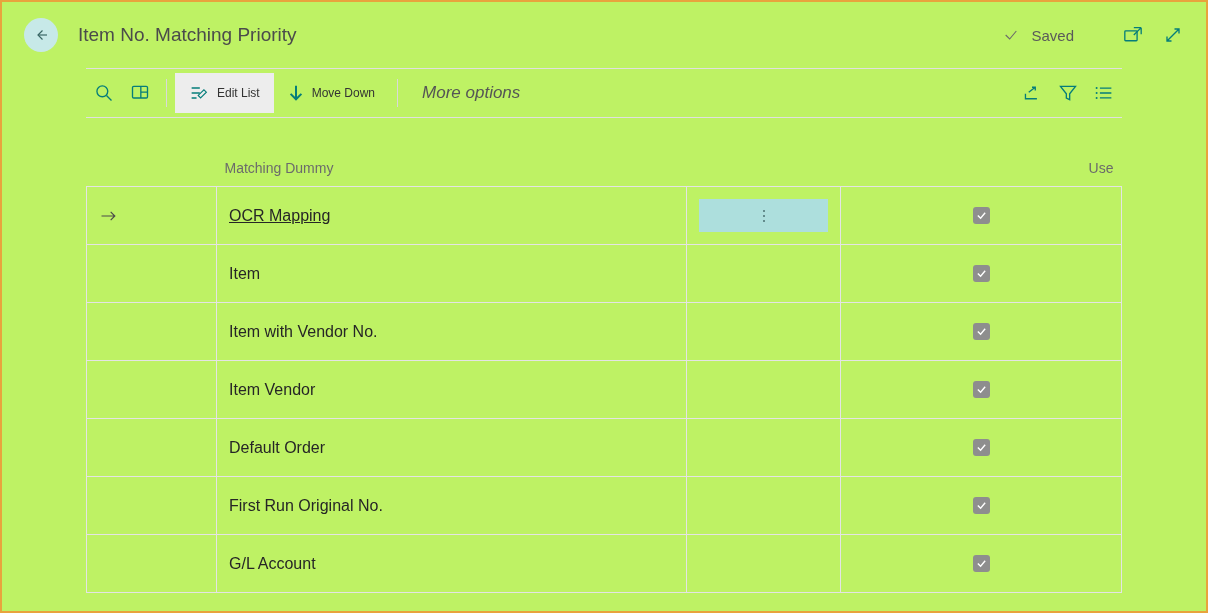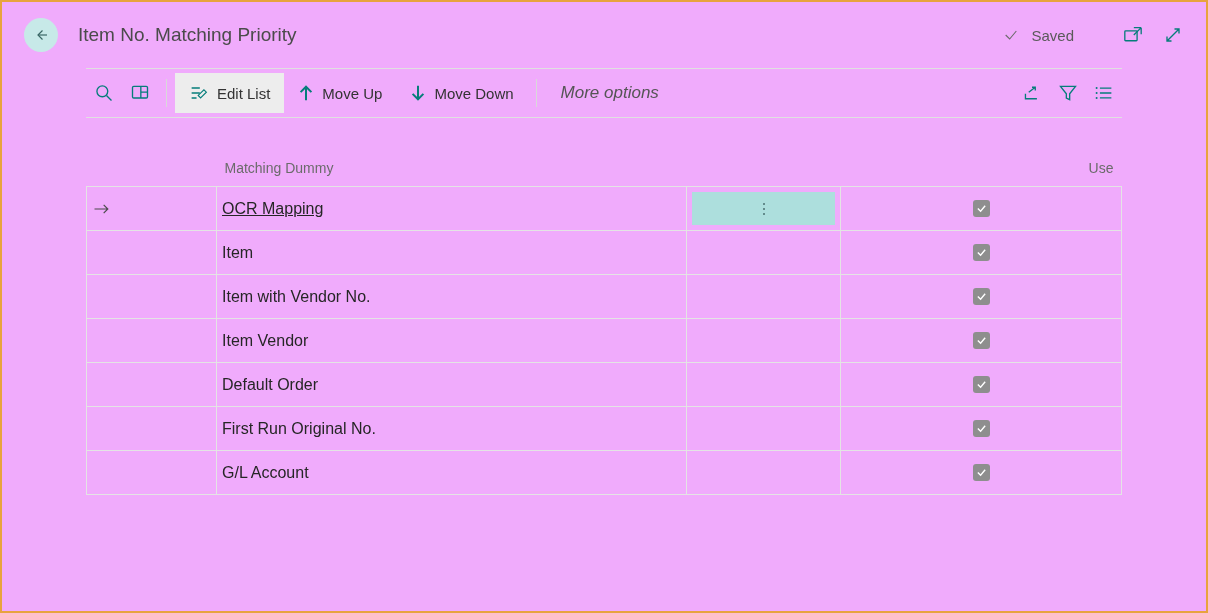--- a/index.html
+++ b/index.html
@@ -8,21 +8,21 @@
     font-family: "Segoe UI", -apple-system, BlinkMacSystemFont, sans-serif;
     font-size: 15px;
     color: #323130;
     background: #fff;
   }
   .frame {
     width: 1208px;
     height: 613px;
     border: 2px solid #e8a33d;
     position: relative;
-    background: #f0abfc;
+    background: #bef264;
   }
   .header {
     display:flex;
     align-items:center;
     padding: 16px 22px 10px 22px;
   }
   .back-btn {
     width:34px; height:34px;
     border-radius:50%;
     background:#c7e9e8;
@@ -62,21 +62,21 @@
     cursor:pointer;
   }
   .vsep {
     width:1px; height:28px; background:#d9d9d9;
     margin:0 8px;
   }
   .tbar-btn {
     display:flex; align-items:center; gap:8px;
     height:40px; padding:0 14px;
     cursor:pointer;
-    font-size:15px;
+    font-size:12px;
     color:#333;
   }
   .tbar-btn.active {
     background:#ededed;
   }
   .tbar-btn .icn { display:flex; align-items:center; }
   .tbar-right {
     margin-left:auto;
     display:flex; align-items:center;
   }
@@ -100,21 +100,21 @@
     text-align:left;
     font-weight:400;
     color:#6b6b6b;
     font-size:14px;
     padding:6px 8px 10px 8px;
     border-bottom:1px solid #e4e4e4;
   }
   th.center { text-align:right; }
   tr.datarow td {
     border:1px solid #e4e4e4;
-    padding:5px;
+    padding:12px;
     height:35px;
     vertical-align:middle;
     font-size:16px;
     color:#262626;
   }
   td.sel { text-align:center; }
   td.typ { padding-left:8px; white-space:nowrap; overflow:hidden; text-overflow:ellipsis;}
   td.act { text-align:center; }
   td.use { text-align:center; }
   .linkish { text-decoration:underline; cursor:pointer; }
@@ -185,28 +185,20 @@
       <div class="tbar-btn active">
         <span class="icn">
           <svg width="20" height="18" viewBox="0 0 24 22" fill="none">
             <path d="M3 5 H13 M3 11 H13 M3 17 H9" stroke="#057d7a" stroke-width="1.8"></path>
             <path d="M14 17 L21 10 L18 7 L11 14 Z" stroke="#057d7a" stroke-width="1.4" fill="none"></path>
           </svg>
         </span>
         <span>Edit List</span>
       </div>
 
-      <div class="tbar-btn">
-        <span class="icn">
-          <svg width="16" height="18" viewBox="0 0 16 20" fill="none">
-            <path d="M8 18 V3 M2 9 L8 3 L14 9" stroke="#057d7a" stroke-width="2.2" fill="none"></path>
-          </svg>
-        </span>
-        <span>Move Up</span>
-      </div>
 
       <div class="tbar-btn">
         <span class="icn">
           <svg width="16" height="18" viewBox="0 0 16 20" fill="none">
             <path d="M8 2 V17 M2 11 L8 17 L14 11" stroke="#057d7a" stroke-width="2.2" fill="none"></path>
           </svg>
         </span>
         <span>Move Down</span>
       </div>
 

